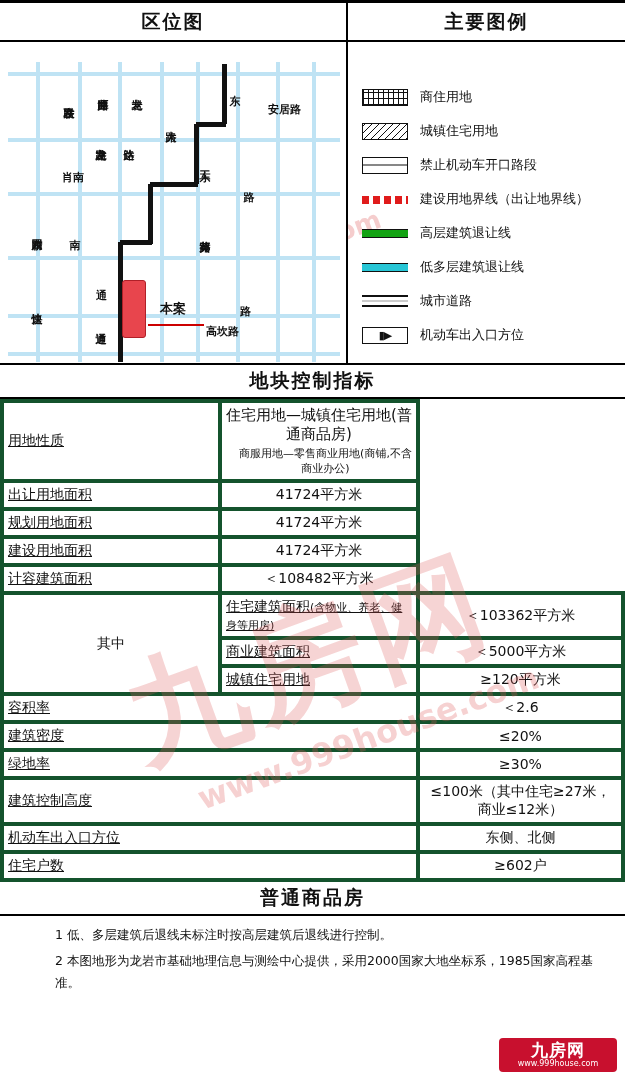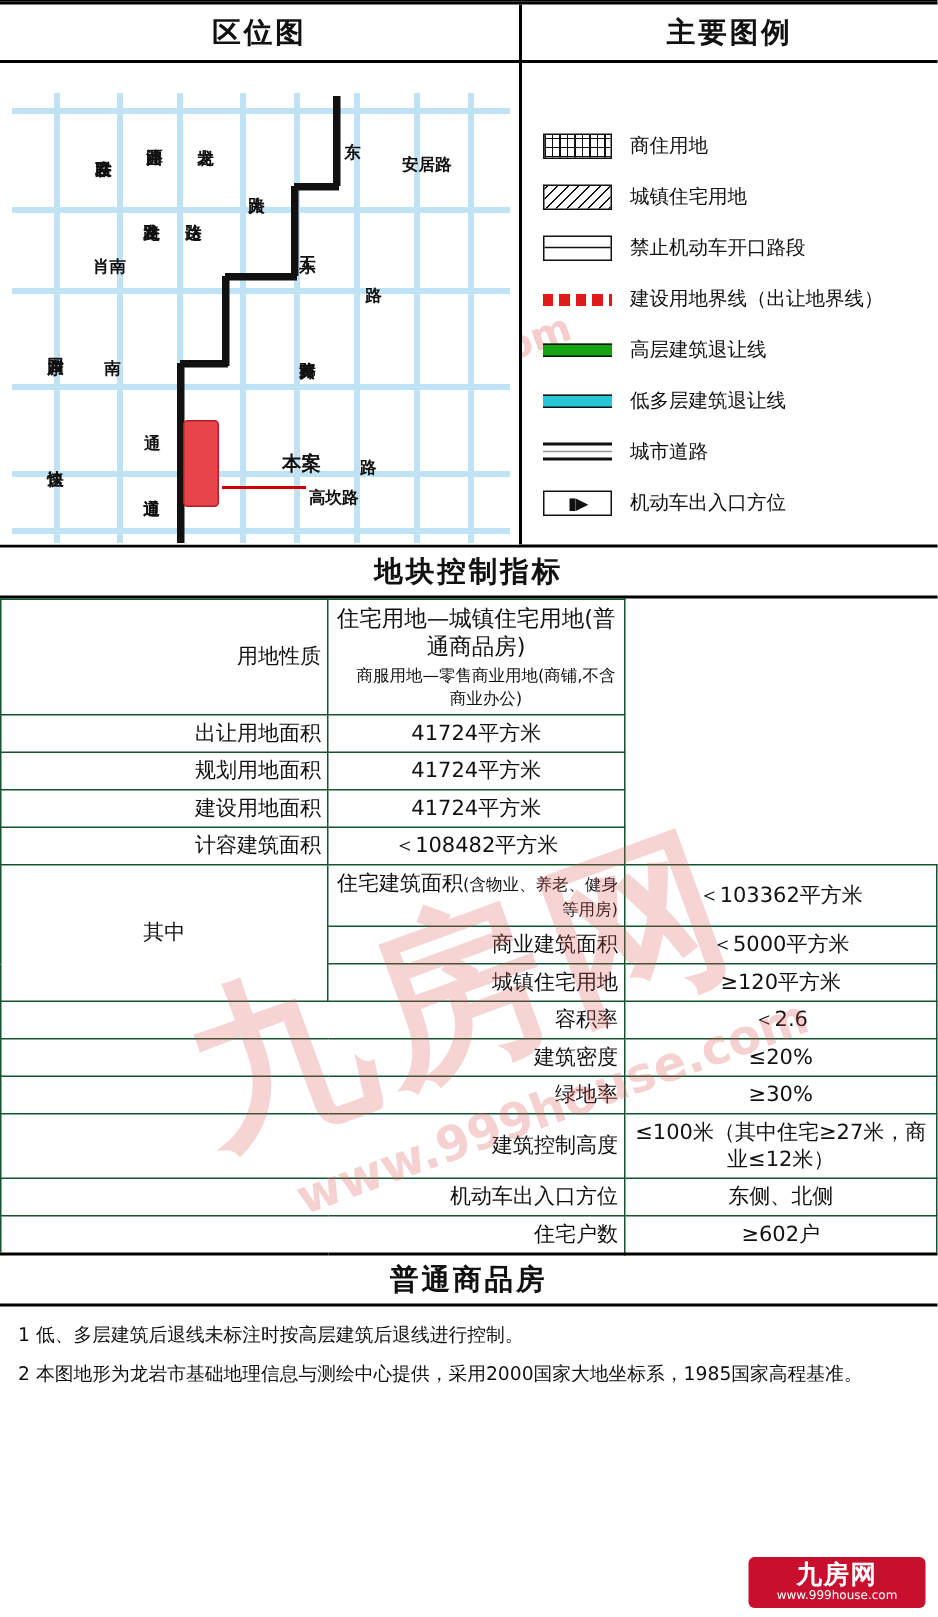--- a/index.html
+++ b/index.html
@@ -53,33 +53,33 @@
 
   
   .sec-head {
     width:625px; height:34px; display:flex; align-items:center; justify-content:center;
     font-size:19px; font-weight:bold; letter-spacing:2px;
     border-bottom:2px solid #000;
   }
 
   
   .ind { width:625px; border-bottom:2px solid #000;}
-  .ind td { border:1px solid #14532d; font-size:14px; padding:3px 4px; }
-  .ind td.lab { width:218px; text-align:right; }
+  .ind td { border:4px solid #14532d; font-size:14px; padding:3px 4px; }
+  .ind td.lab { width:218px; text-align:left;text-decoration:underline; }
   .ind td.val { text-align:center; }
   .ind td.sub { width:20px; text-align:center; font-size:14px; line-height:1.05; }
   .val-main { font-size:15px; }
   .val-sub { font-size:11px; margin-top:2px;margin-left:13px;}
   .lab-small { font-size:11px; }
   .noleft { border-left:none; }
   .noright{ border-right:none; }
 
   
   .notes { padding:8px 12px 0 12px; font-size:12.5px; line-height:1.75; }
-  .note { margin-bottom:4px; }
+  .note { margin-bottom:4px;margin-left:43px; }
 
   
   .wm {
     position:absolute; pointer-events:none; color:rgba(214,56,56,.30);
     font-weight:bold; white-space:nowrap;
   }
   .wm1 { left:40px; top:140px; font-size:92px; transform:rotate(-20deg); letter-spacing:6px; color:rgba(222,90,90,.28);}
   .wm1s{ left:96px; top:252px; font-size:26px; transform:rotate(-20deg); color:rgba(222,90,90,.30);}
   .wm2 { left:120px; top:580px; font-size:118px; transform:rotate(-20deg); letter-spacing:8px; color:rgba(222,90,90,.26);}
   .wm2s{ left:188px; top:718px; font-size:32px; transform:rotate(-20deg); color:rgba(222,90,90,.28);}
@@ -90,21 +90,21 @@
     display:flex; flex-direction:column; align-items:center; justify-content:center;
     font-size:17px; font-weight:bold; letter-spacing:1px; line-height:1.05;
   }
   .brand .url { font-size:8px; font-weight:normal; letter-spacing:0; }
 
   
   .maproad { position:absolute; background:#bfe3f4; }
   .mapriver { position:absolute; background:#111; }
   .plot { position:absolute; background:#e8454d; border:1px solid #b02028; }
   .maplabel { position:absolute; font-size:11px; color:#111; font-weight:bold; }
-  .mapcase { position:absolute; font-size:13px; font-weight:bold;padding-left:28px; }
+  .mapcase { position:absolute; font-size:13px; font-weight:bold; }
   .caseline { position:absolute; height:2px; background:#c00; }
 </style>
 </head>
 <body>
 
 <div class="sheet">
 
   <div class="wm wm1">九房网</div>
   <div class="wm wm1s">www.999house.com</div>
   <div class="wm wm2">九房网</div>

